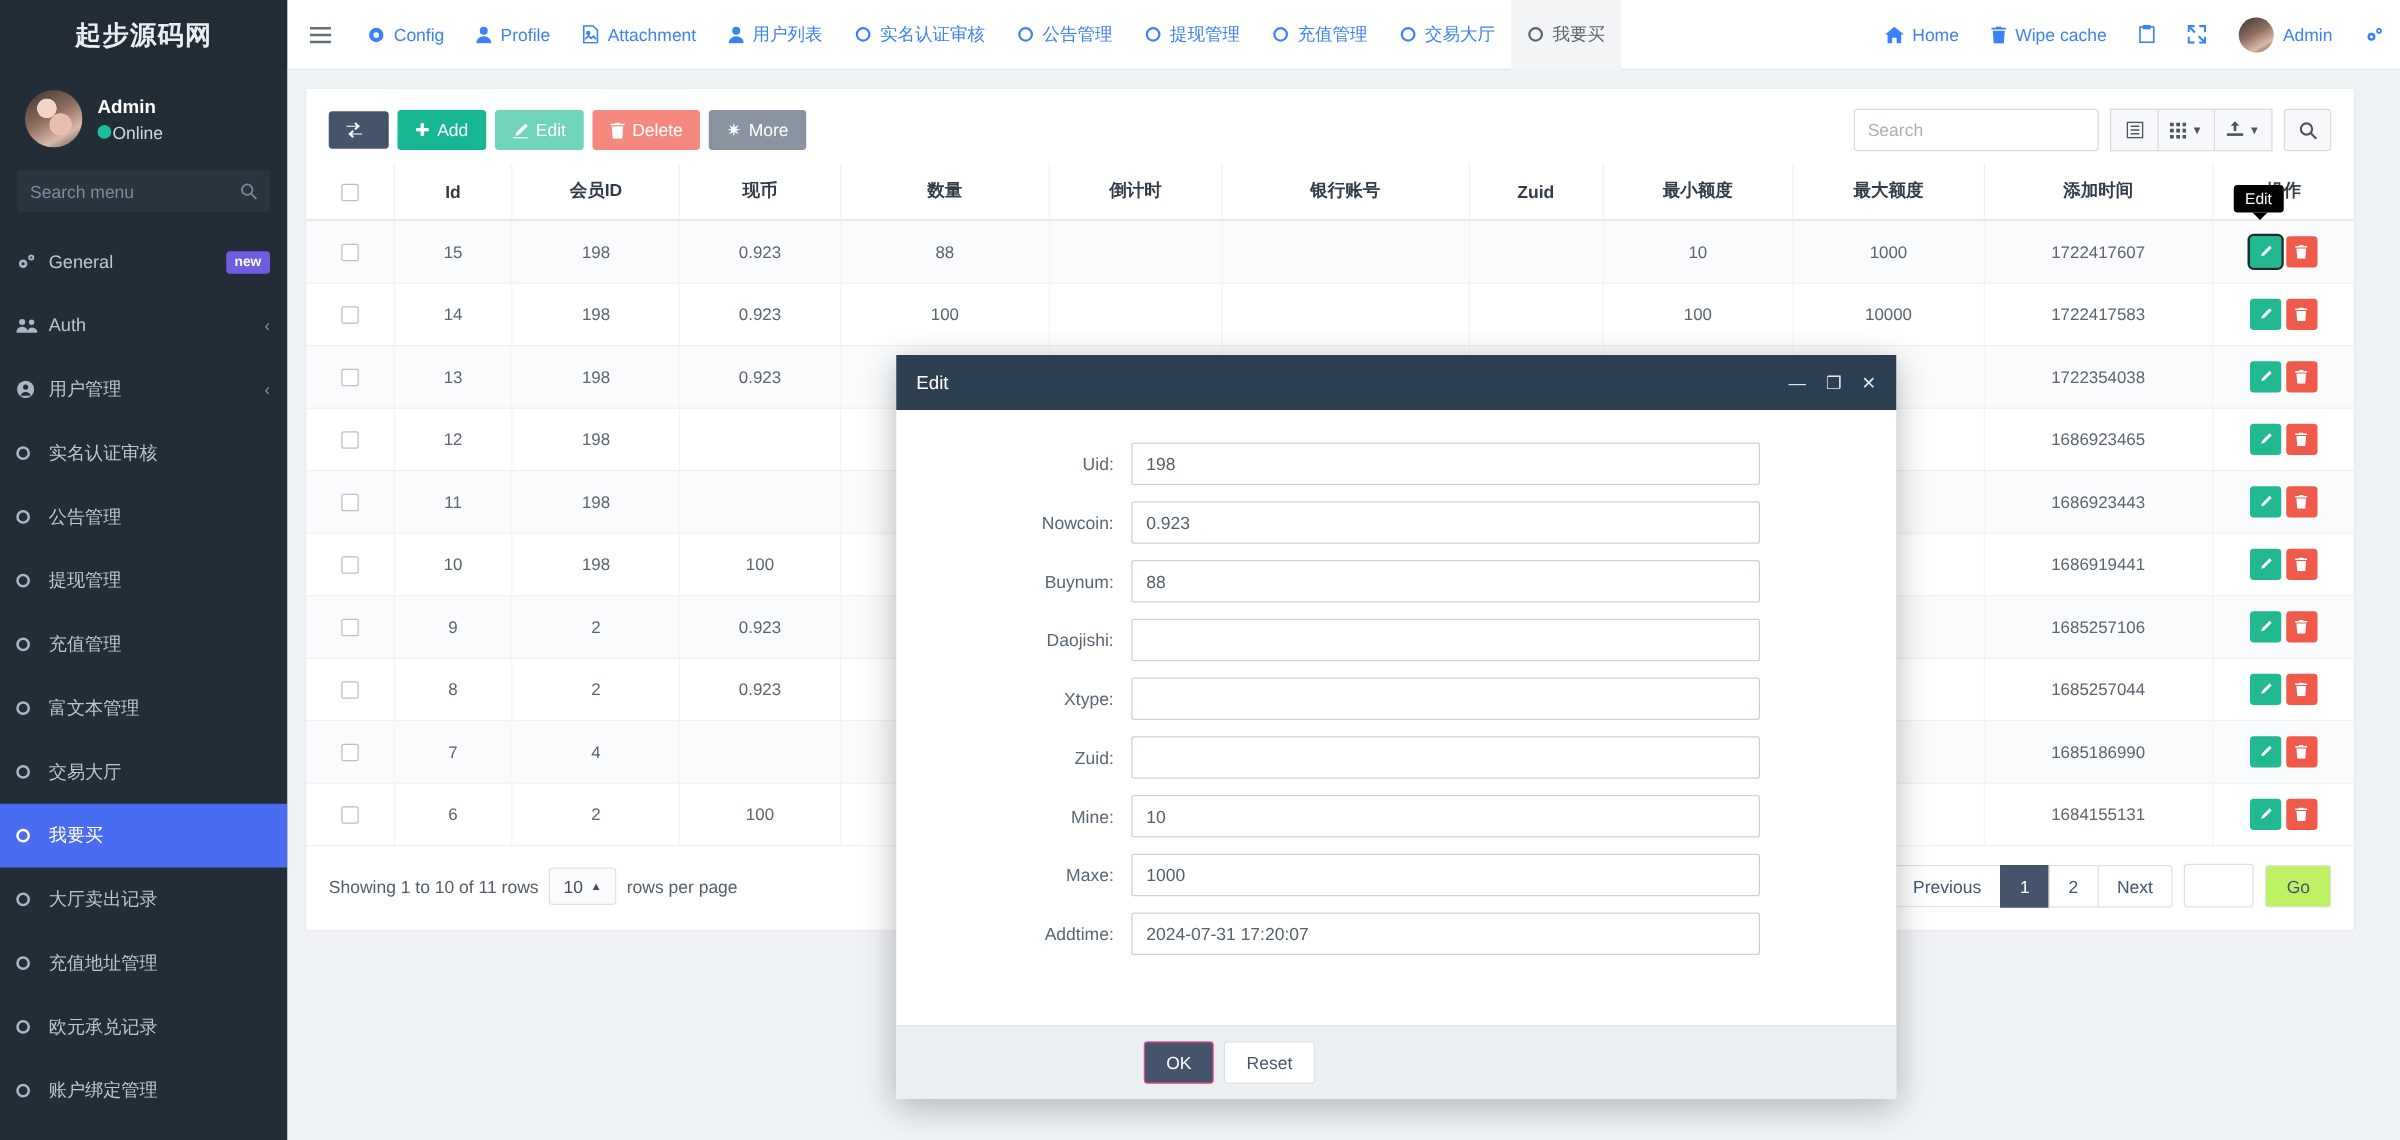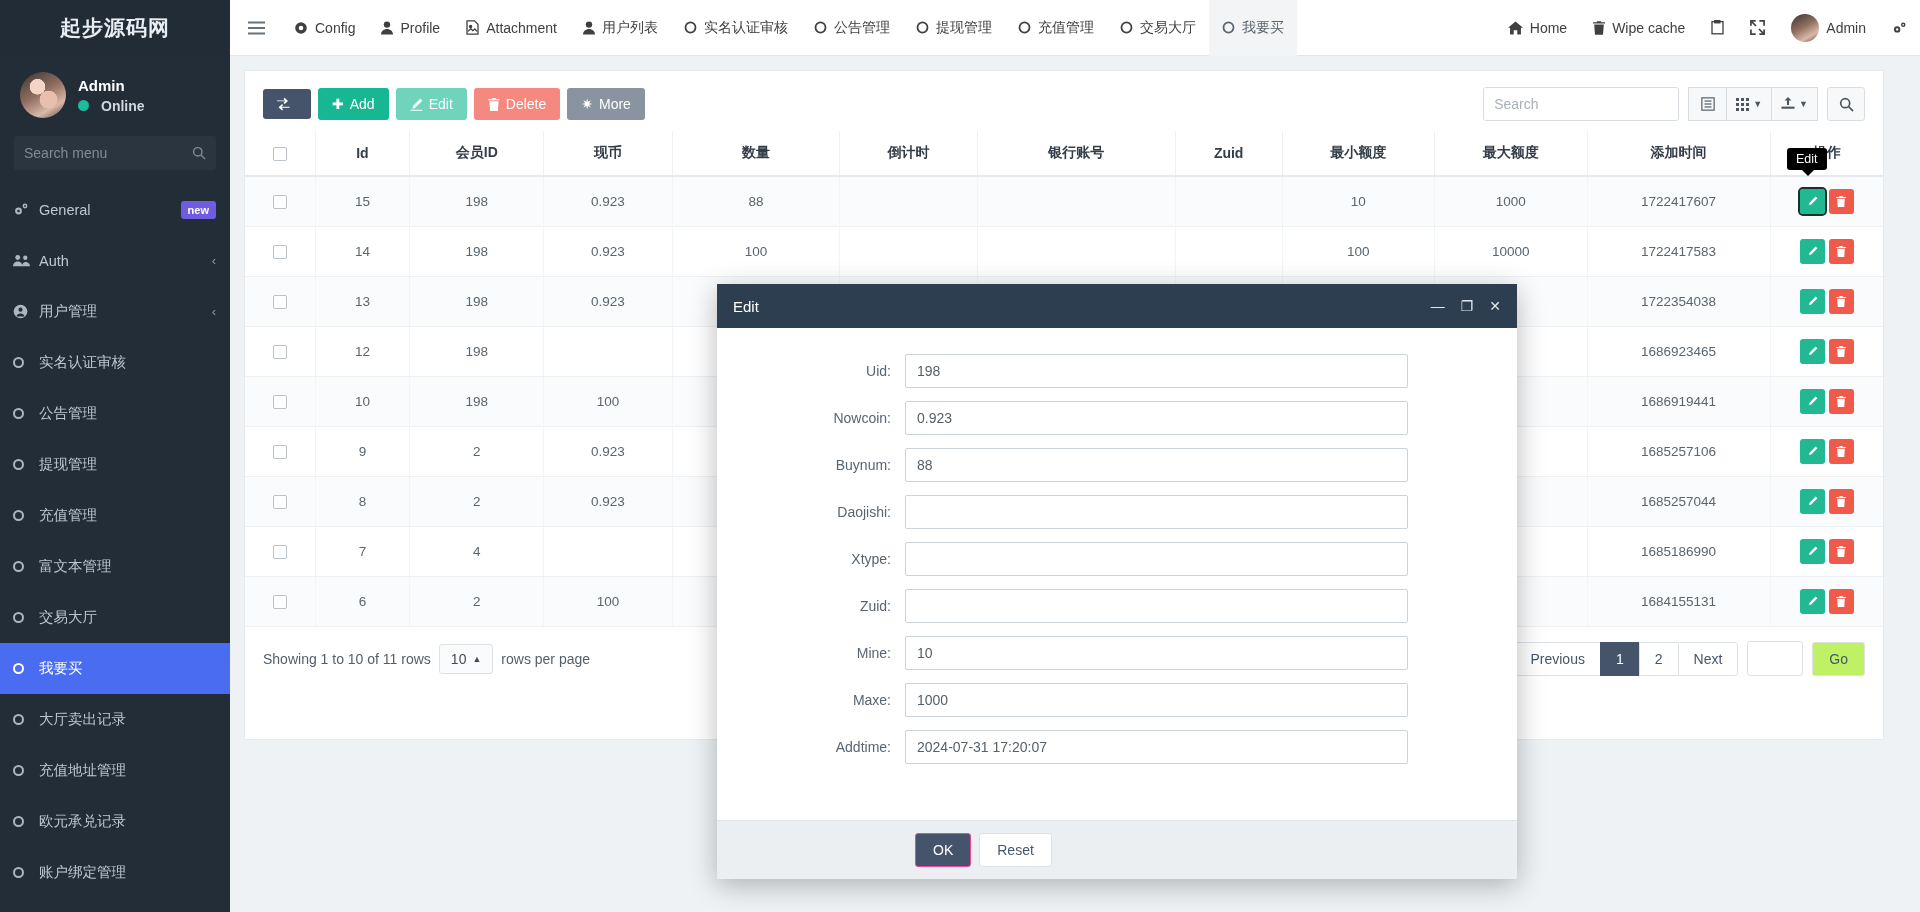--- a/index.html
+++ b/index.html
@@ -31,21 +31,21 @@
   }
   #avatar {
     width: 46px; height: 46px; border-radius: 50%;
     background:
       radial-gradient(circle at 38% 32%, #f3d4c6 0 18%, transparent 19%),
       radial-gradient(circle at 62% 60%, #e8bfae 0 22%, transparent 23%),
       linear-gradient(150deg, #3c3330 0%, #8f6e60 45%, #d9b8a8 75%, #5a4741 100%);
     flex: 0 0 auto;
   }
   #userinfo .uname { color: #fff; font-weight: 700; font-size: 15px; }
-  #userinfo .ustat { color: #cfd8de; font-size: 14px; margin-top: 4px; display:flex; align-items:center; gap:12px;font-weight:bold;}
+  #userinfo .ustat { color: #cfd8de; font-size: 14px; margin-top: 4px; display:flex; align-items:center; gap:1px;}
   .dot-online { width: 11px; height: 11px; border-radius: 50%; background: #1abc9c; display:inline-block;}
   #searchmenu {
     margin: 8px 14px 14px 14px;
     height: 34px;
     background: #2b353f;
     border-radius: 3px;
     display: flex; align-items: center;
     padding: 0 10px;
     color: #7e8c98;
     font-size: 14px;
@@ -82,21 +82,21 @@
   #topbar {
     position: absolute; left: 230px; top: 0;
     width: 1690px; height: 56px;
     background: #fff;
     border-bottom: 1px solid #e4e8ea;
     display: flex; align-items: center;
     font-size: 14px;
   }
   .tb-item {
     height: 56px; display: flex; align-items: center; gap: 7px;
-    padding: 0 13px; color: #404040; cursor: pointer; white-space: nowrap;
+    padding: 0 13px; color: #3b82f6; cursor: pointer; white-space: nowrap;
   }
   .tb-item.sel { background: #f2f4f6; color: #5b666f; }
   .tb-burger { padding: 0 16px 0 18px; font-size: 17px; color: #66707a; }
   #tb-right { margin-left: auto; display: flex; align-items: center; }
   #tb-avatar {
     width: 28px; height: 28px; border-radius: 50%;
     background: linear-gradient(150deg,#3c3330 0%,#8f6e60 45%,#d9b8a8 75%,#5a4741 100%);
   }
   
   #content {
@@ -695,20 +695,42 @@
             <td>12</td>
             <td>198</td>
             <td></td>
             <td></td>
             <td></td>
             <td></td>
             <td></td>
             <td></td>
             <td></td>
             <td>1686923465</td>
+            <td><button class="act-btn act-edit">
+                <svg width="11" height="11" viewBox="0 0 16 16" fill="#fff">
+                  <path d="M12.6.9l2.5 2.5-8.9 8.9-3.3.8.8-3.3z"></path>
+                </svg>
+              </button><button class="act-btn act-del">
+                <svg width="10" height="11" viewBox="0 0 14 16" fill="#fff">
+                  <path d="M5 0h4l.8 1.3H14v1.5H0V1.3h4.2zM1.4 4h11.2l-.9 12H2.3z"></path>
+                </svg>
+              </button></td>
+          </tr>
+          <tr>
+            <td><span class="cbx"></span></td>
+            <td>11</td>
+            <td>198</td>
+            <td></td>
+            <td></td>
+            <td></td>
+            <td></td>
+            <td></td>
+            <td></td>
+            <td></td>
+            <td>1686923443</td>
             <td><button class="act-btn act-edit">
                 <svg width="11" height="11" viewBox="0 0 16 16" fill="#fff">
                   <path d="M12.6.9l2.5 2.5-8.9 8.9-3.3.8.8-3.3z"></path>
                 </svg>
               </button><button class="act-btn act-del">
                 <svg width="10" height="11" viewBox="0 0 14 16" fill="#fff">
                   <path d="M5 0h4l.8 1.3H14v1.5H0V1.3h4.2zM1.4 4h11.2l-.9 12H2.3z"></path>
                 </svg>
               </button></td>
           </tr>

